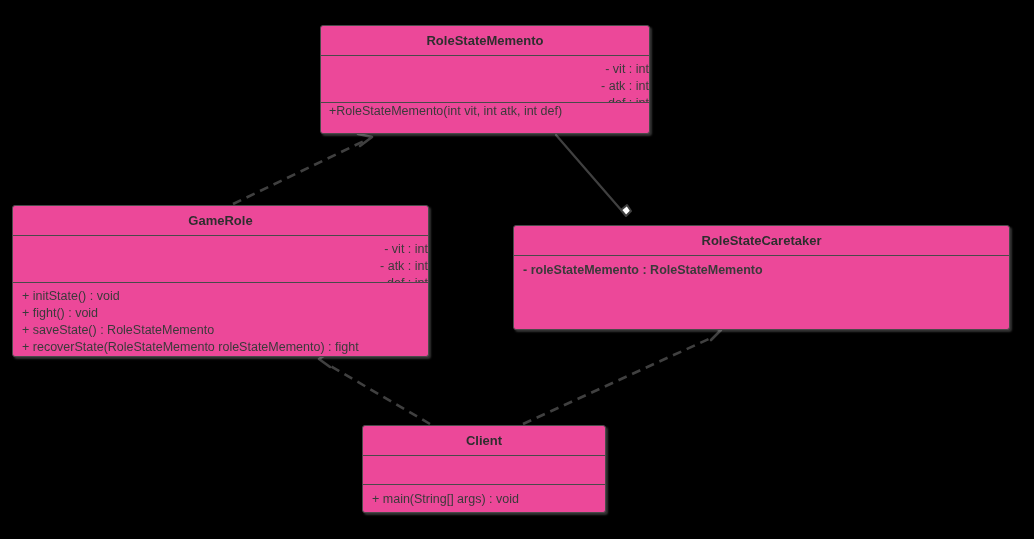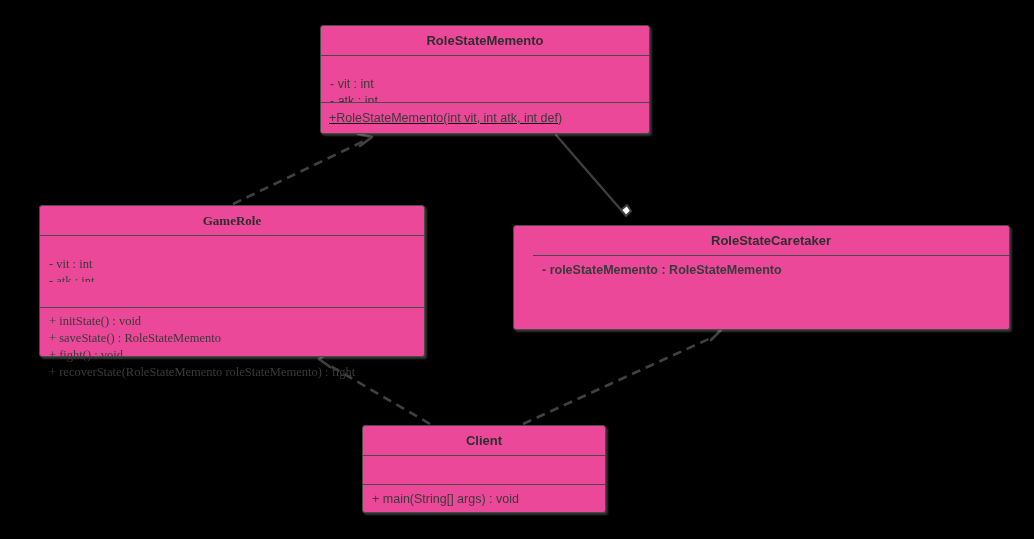--- a/index.html
+++ b/index.html
@@ -72,50 +72,50 @@
   .uml-member {
     font-size: 12.5px;
     color: #3a3a3a;
     line-height: 17px;
     white-space: nowrap;
     padding-left: 9px;
   }
 
   
   .attrs-clipped {
-    padding-top: 20px;
+    padding-top: 5px;
+    text-align: right;
   }
   .methods-block {
     padding-top: 5px;
     padding-bottom: 4px;
   }
   .ctor-block {
     display: flex;
-    align-items: center;
-    text-decoration: underline;
+    align-items: flex-start;
   }
   .ctor-block .uml-member {
     padding-left: 8px;
   }
   .empty-compartment {
     
   }
 
   
   #class-rolestatememento   { left: 320px; top: 25px;  width: 330px; height: 109px; }
   #class-rolestatememento .uml-title        { height: 29px; }
   #class-rolestatememento .attrs-clipped    { height: 47px; }
   #class-rolestatememento .ctor-block       { height: 31px; }
 
-  #class-gamerole           { left: 39px;  top: 205px; width: 386px; height: 152px; font-family: Liberation Serif, serif; }
+  #class-gamerole           { left: 12px;  top: 205px; width: 417px; height: 152px; }
   #class-gamerole .uml-title       { height: 29px; }
   #class-gamerole .attrs-clipped   { height: 47px; }
-  #class-gamerole .methods-block   { height: 74px; margin-top: 25px; }
+  #class-gamerole .methods-block   { height: 74px; }
 
-  #class-rolestatecaretaker { left: 513px; top: 225px; width: 497px; height: 105px; padding-left: 19px; }
+  #class-rolestatecaretaker { left: 513px; top: 225px; width: 497px; height: 105px; }
   #class-rolestatecaretaker .uml-title      { height: 29px; }
   #class-rolestatecaretaker .attrs-block    { height: 30px; padding-top: 6px; font-weight: bold; }
   #class-rolestatecaretaker .methods-block  { height: 44px; }
 
   #class-client             { left: 362px; top: 425px; width: 244px; height: 88px; }
   #class-client .uml-title          { height: 29px; }
   #class-client .empty-compartment  { height: 29px; }
   #class-client .methods-block      { height: 28px; display: flex; align-items: center; padding-top: 2px; padding-bottom: 0; }
 </style>
 </head>
@@ -164,22 +164,22 @@
 
   <div class="uml-class" id="class-gamerole">
     <div class="uml-title">GameRole</div>
     <div class="uml-compartment attrs-clipped">
       <div class="uml-member">- vit : int</div>
       <div class="uml-member">- atk : int</div>
       <div class="uml-member">- def : int</div>
     </div>
     <div class="uml-compartment methods-block">
       <div class="uml-member">+ initState() : void</div>
+      <div class="uml-member">+ fight() : void</div>
       <div class="uml-member">+ saveState() : RoleStateMemento</div>
-      <div class="uml-member">+ fight() : void</div>
       <div class="uml-member">+ recoverState(RoleStateMemento roleStateMemento) : fight</div>
     </div>
   </div>
 
   <div class="uml-class" id="class-rolestatecaretaker">
     <div class="uml-title">RoleStateCaretaker</div>
     <div class="uml-compartment attrs-block">
       <div class="uml-member">- roleStateMemento : RoleStateMemento</div>
     </div>
   </div>

